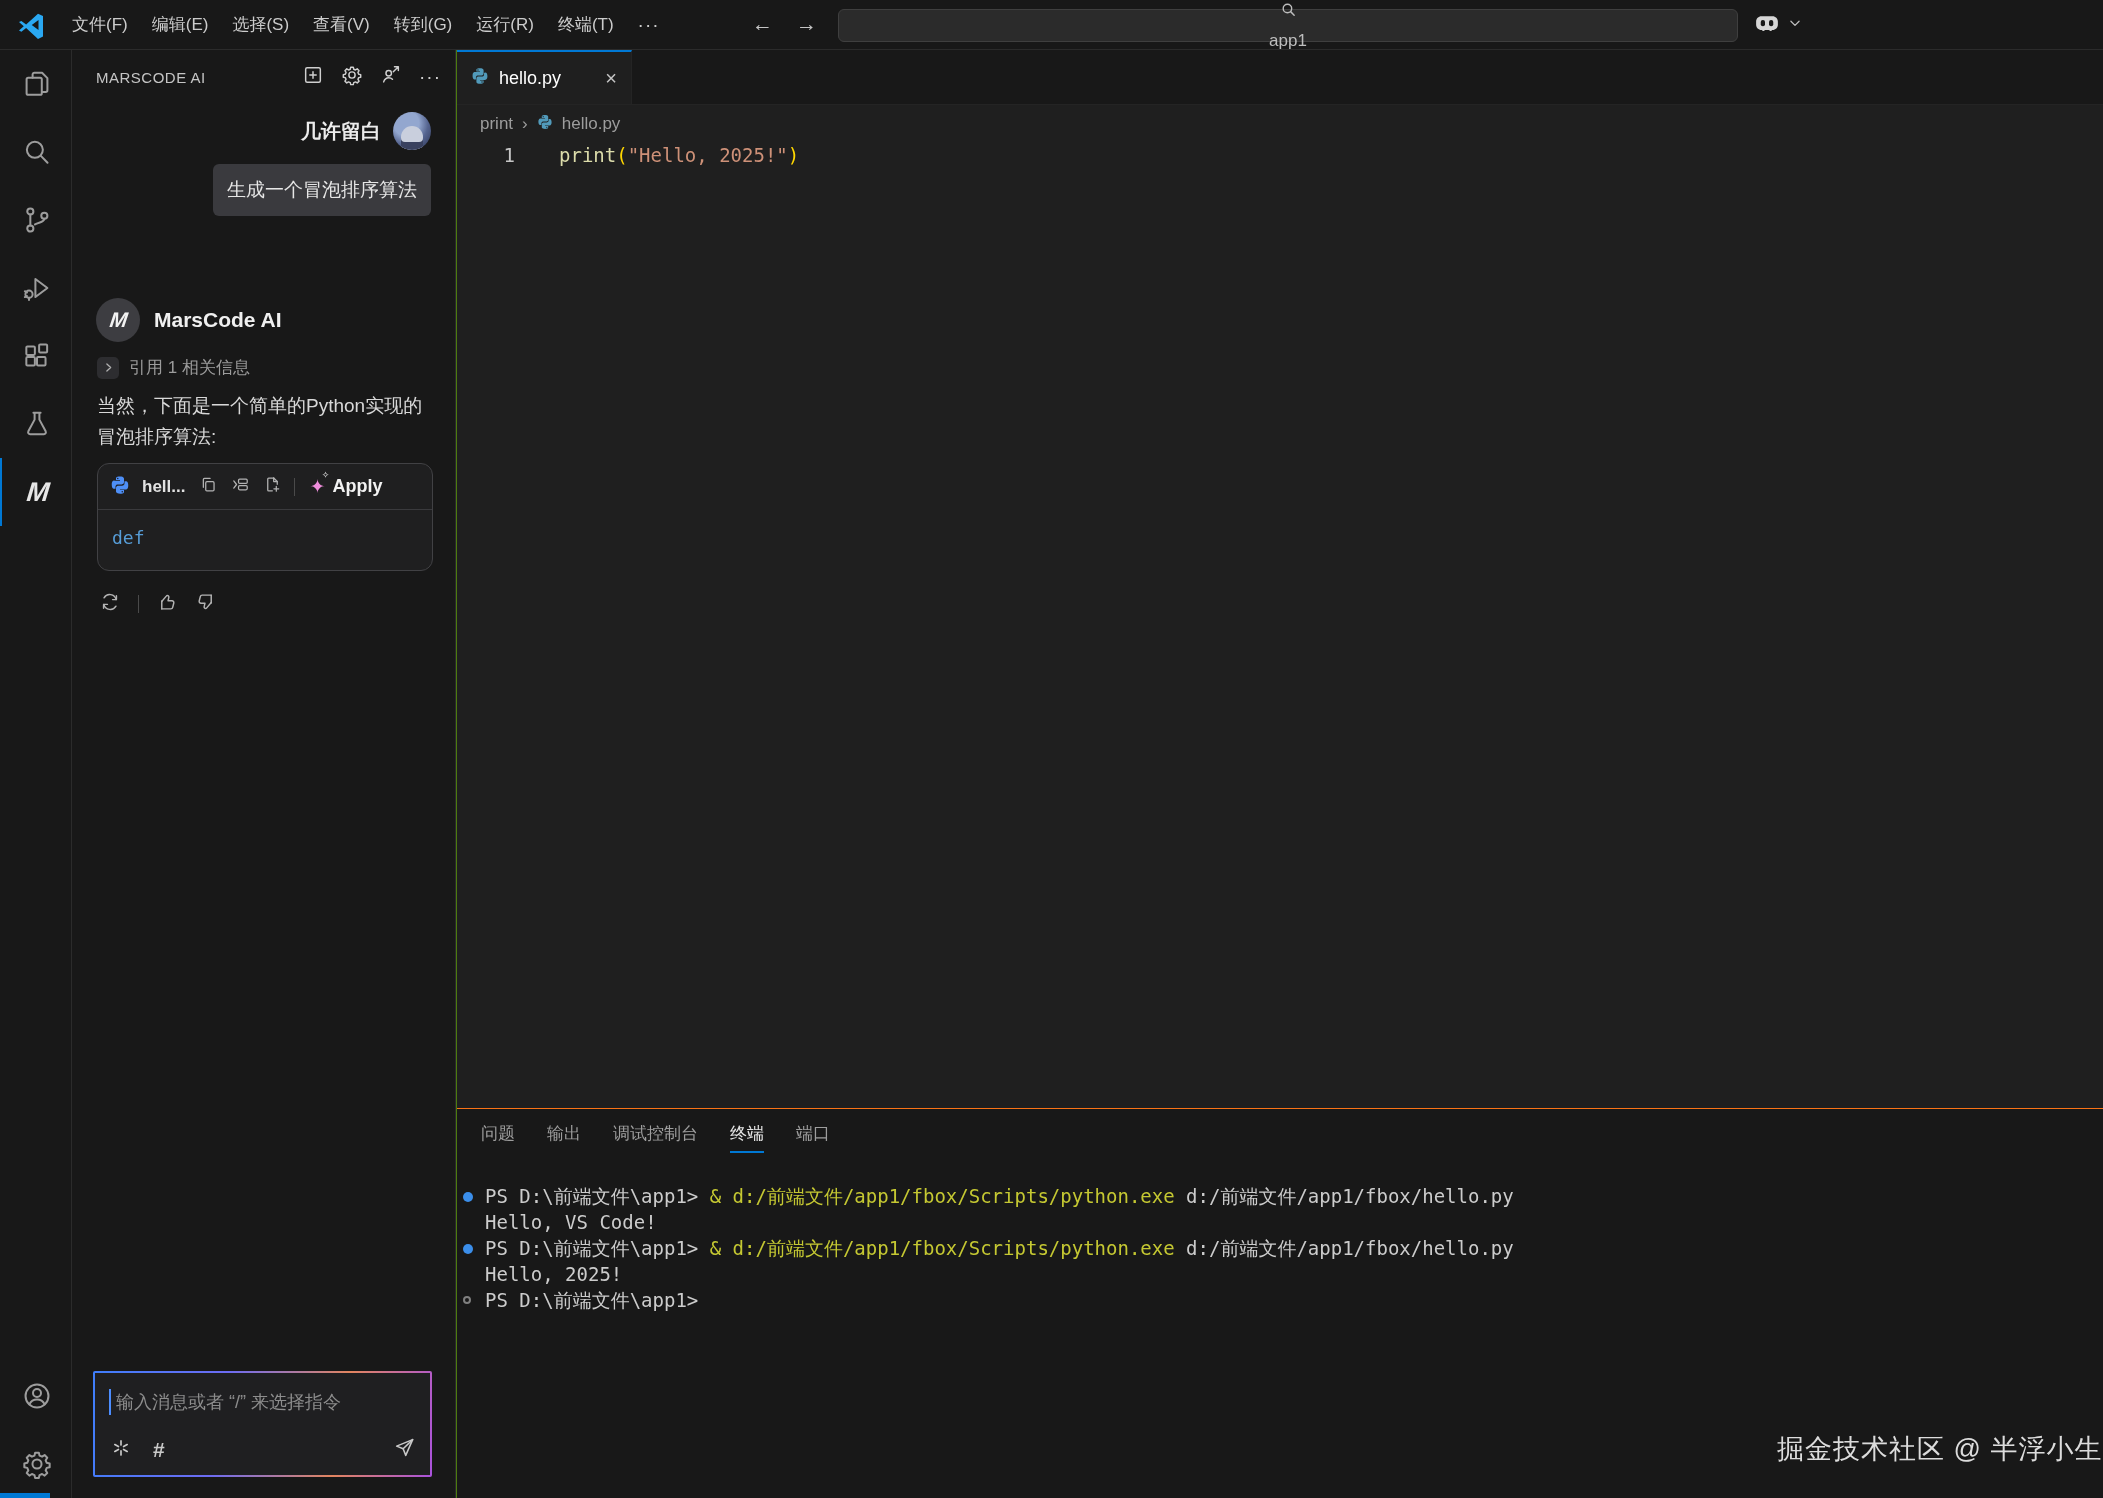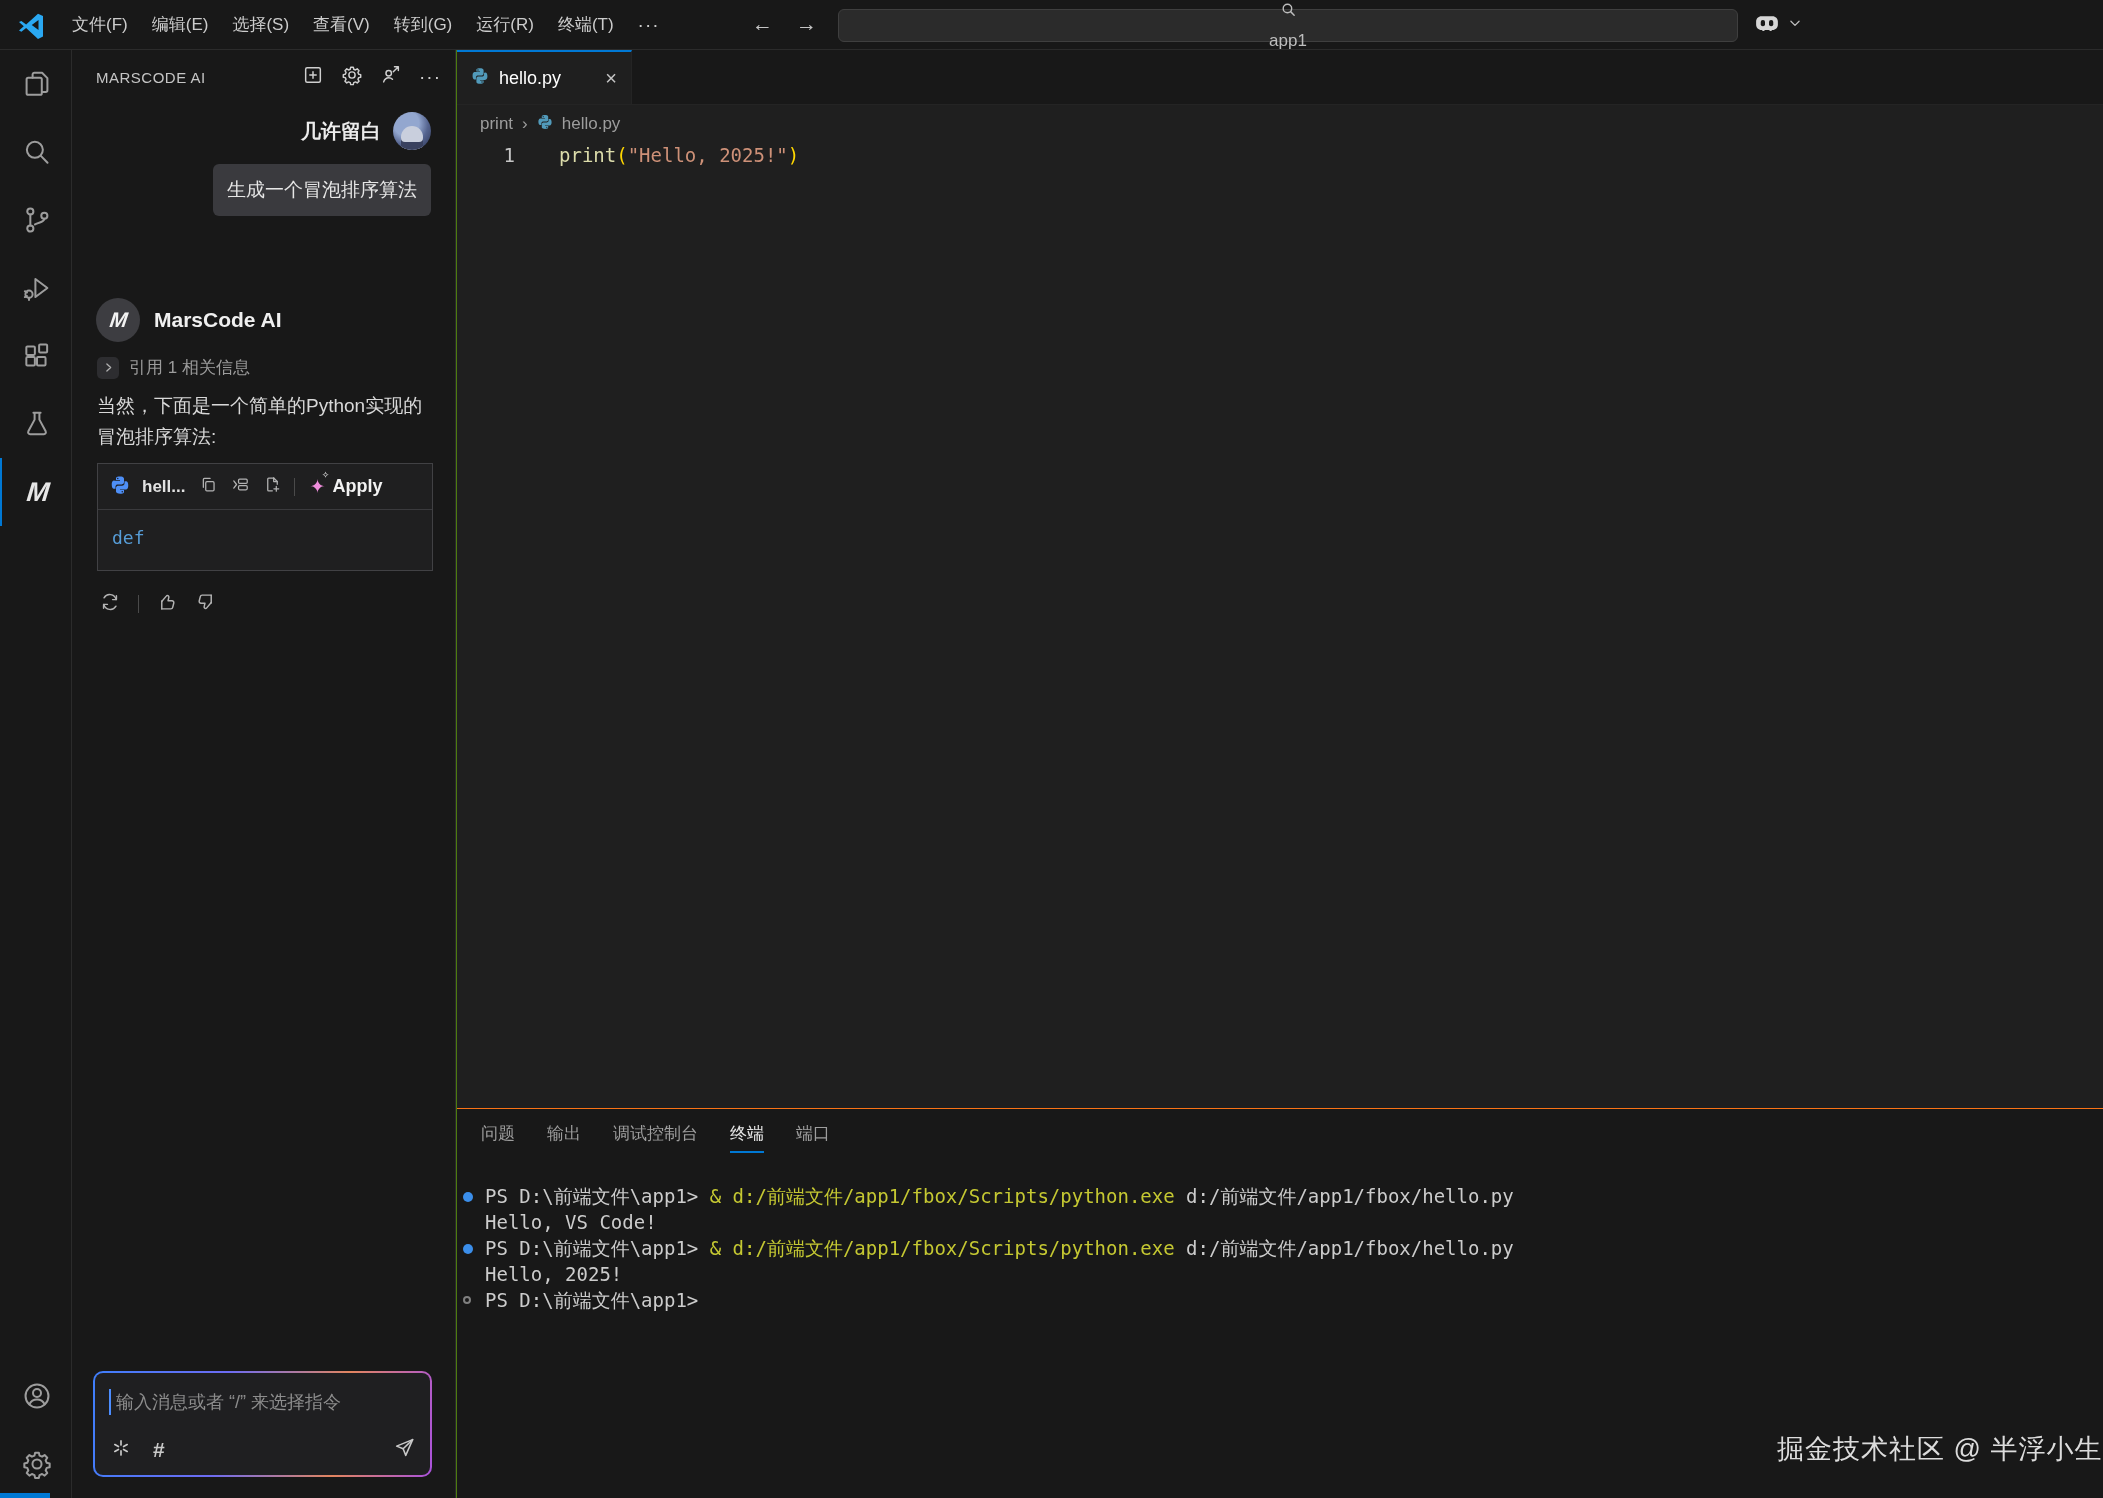--- a/index.html
+++ b/index.html
@@ -42,34 +42,34 @@
   .ai-row { position:absolute; top:248px; left:24px; display:flex; align-items:center; gap:14px; }
   .ai-logo { width:44px; height:44px; border-radius:50%; background:#3d3d41; display:flex; align-items:center; justify-content:center; color:#f2f2f2; }
   .ai-logo span { font-weight:800; font-style:italic; font-size:21px; transform:skewX(-8deg); letter-spacing:-2px; }
   .ai-name { font-size:21px; font-weight:700; color:#f0f0f0; }
 
   .cite-row { position:absolute; top:306px; left:25px; display:flex; align-items:center; gap:10px; color:#9c9c9c; font-size:17px; }
   .cite-chevron { width:22px; height:22px; border-radius:5px; background:#2d2d30; display:flex; align-items:center; justify-content:center; color:#b0b0b0; }
 
   .ai-paragraph { position:absolute; top:340px; left:25px; width:336px; font-size:19px; line-height:31px; color:#d8d8d8; }
 
-  .code-card { position:absolute; top:413px; left:25px; width:336px; border:1px solid #414144; border-radius:0; background:#1f1f20; }
+  .code-card { position:absolute; top:413px; left:25px; width:336px; border:1px solid #414144; border-radius:12px; background:#1f1f20; }
   .card-header { height:46px; display:flex; align-items:center; padding:0 12px; gap:12px; border-bottom:1px solid #3a3a3d; }
   .card-file { font-size:17px; font-weight:600; color:#e2e2e2; }
   .card-tools { display:flex; align-items:center; gap:13px; color:#b3b3b3; margin-left:2px; }
   .vdiv { width:1px; height:18px; background:#4a4a4a; }
   .apply-btn { display:flex; align-items:center; gap:7px; margin-left:2px; }
   .sparkle { color:#ef8edc; font-size:19px; position:relative; line-height:1; }
   .sparkle i { position:absolute; right:-4px; top:-6px; font-style:normal; font-size:9px; color:#fff; }
   .apply-label { font-size:18px; font-weight:700; color:#f2f2f2; }
   .card-body { padding:17px 14px 22px 14px; font-family:"DejaVu Sans Mono","Liberation Mono",monospace; font-size:18px; color:#569cd6; }
 
   .feedback-row { position:absolute; top:541px; left:27px; display:flex; align-items:center; gap:17px; color:#b3b3b3; }
 
-  .chat-input { position:absolute; left:21px; top:1321px; width:339px; height:106px; border:2px solid transparent; border-radius:10px; background:linear-gradient(#1f1f21,#1f1f21) padding-box, linear-gradient(100deg,#3f7efb 0%,#6d6cf3 38%,#e2855f 72%,#a952dd 100%) border-box; }
+  .chat-input { position:absolute; left:21px; top:1321px; width:339px; height:106px; border:2px solid transparent; border-radius:2px; background:linear-gradient(#1f1f21,#1f1f21) padding-box, linear-gradient(100deg,#3f7efb 0%,#6d6cf3 38%,#e2855f 72%,#a952dd 100%) border-box; }
   .ph-row { position:absolute; left:14px; top:16px; display:flex; align-items:center; }
   .caret { width:2px; height:26px; background:#4c8dff; margin-right:5px; }
   .ph-text { font-size:18px; color:#8d8d8d; }
   .input-icons { position:absolute; left:16px; right:14px; bottom:12px; display:flex; align-items:center; gap:22px; color:#c9c9c9; }
   .hash { font-size:21px; font-weight:600; }
   .send { margin-left:auto; }
 
   
   .editor { position:absolute; left:457px; top:50px; width:1646px; height:1058px; background:#1f1f1f; }
   .tabbar { height:55px; background:#181818; display:flex; border-bottom:1px solid #242424; }

